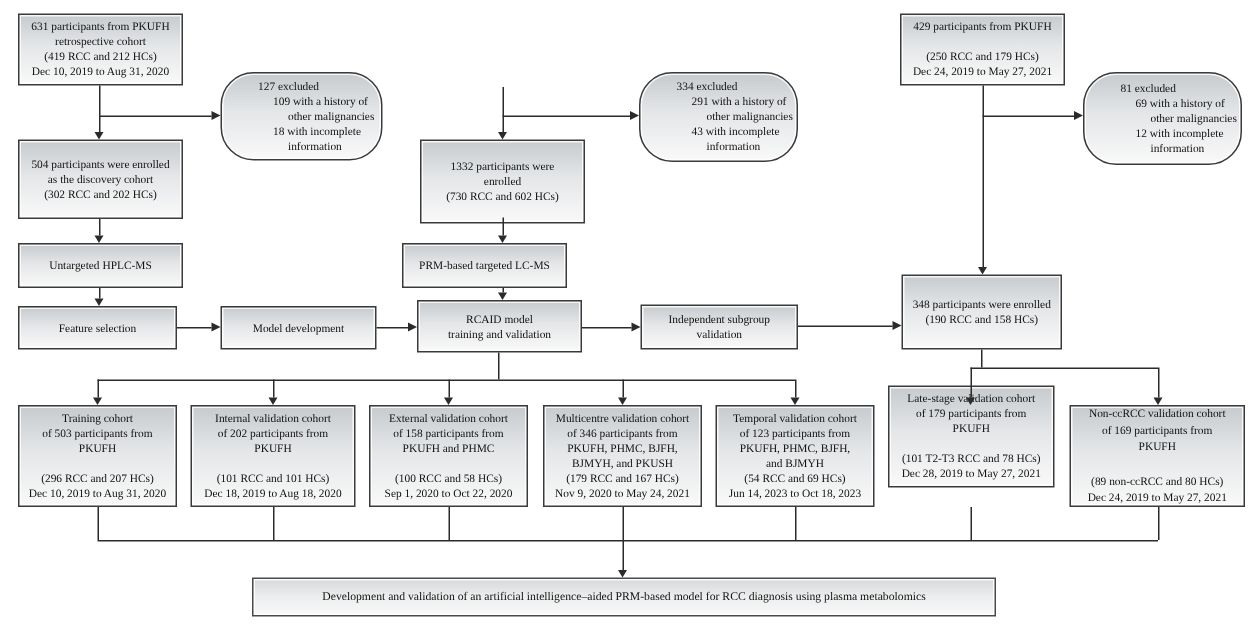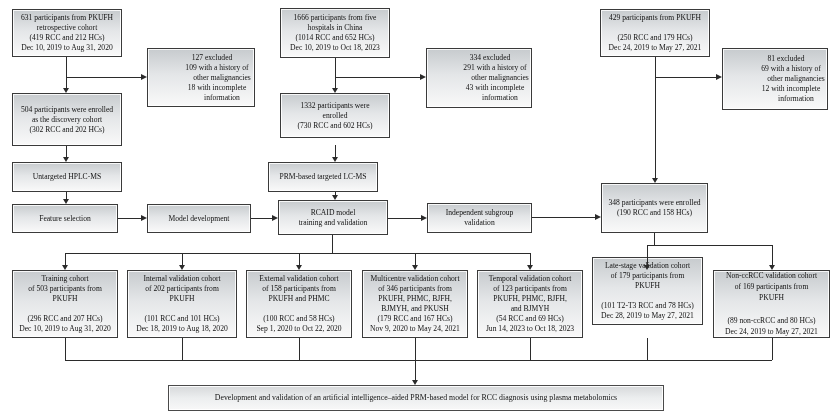--- a/index.html
+++ b/index.html
@@ -10,21 +10,21 @@
   }
   .box{
     position:absolute;box-sizing:border-box;
     border:1.4px solid #3a3a3a;
     background:linear-gradient(180deg,#c7cbce 0%,#e4e6e8 45%,#f9f9f9 100%);
     box-shadow:inset 0 0 0 1px rgba(255,255,255,.85);
     display:flex;flex-direction:column;justify-content:center;align-items:center;
     font-size:7.6px;line-height:10px;text-align:center;
   }
   .box .ln{min-height:10px;width:100%;}
-  .box.excl{align-items:center;text-align:left;padding-left:24px;padding-right:2px;}
+  .box.excl{align-items:flex-start;text-align:left;padding-left:24px;padding-right:2px;border-radius:22px;}
   .box.excl .ln{width:auto;}
   .box.excl .i1{margin-left:10px;}
   .box.excl .i2{margin-left:20px;}
   .banner{
     position:absolute;box-sizing:border-box;
     border:1.4px solid #4a4a4a;
     background:linear-gradient(180deg,#d6d8da 0%,#eceeef 50%,#f8f8f8 100%);
     box-shadow:inset 0 0 0 1px rgba(255,255,255,.9);
     display:flex;align-items:center;justify-content:center;
     font-size:7.8px;line-height:10px;text-align:center;
@@ -40,21 +40,21 @@
     border-left:6px solid #2b2b2b;}
   
   .n-a1{left:12px;top:9px;width:110px;height:48px;}
   .n-e1{left:147px;top:48px;width:108px;height:59px;}
   .n-a2{left:12px;top:93px;width:110px;height:53px;}
   .n-a3{left:12px;top:162px;width:110px;height:30px;}
   .n-a4{left:12px;top:204px;width:106px;height:29px;}
   .n-a5{left:147px;top:204px;width:104px;height:29px;}
   .n-b1{left:280px;top:8px;width:110px;height:50px;}
   .n-e2{left:426px;top:48px;width:106px;height:60px;}
-  .n-b2{left:280px;top:93px;width:110px;height:45px;}
+  .n-b2{left:280px;top:93px;width:110px;height:56px;}
   .n-b3{left:268px;top:162px;width:110px;height:30px;}
   .n-b4{left:278px;top:200px;width:110px;height:35px;}
   .n-b5{left:427px;top:203px;width:105px;height:30px;}
   .n-c1{left:600px;top:9px;width:110px;height:48px;}
   .n-e3{left:722px;top:48px;width:106px;height:62px;}
   .n-c2{left:601px;top:183px;width:107px;height:50px;text-align:center;}
   .n-t1{left:12px;top:270px;width:106px;height:68px;}
   .n-t2{left:127px;top:270px;width:110px;height:68px;}
   .n-t3{left:246px;top:270px;width:106px;height:68px;}
   .n-t4{left:362px;top:270px;width:106px;height:68px;}
@@ -89,26 +89,20 @@
   <div class="box n-a3">
     <div class="ln">Untargeted HPLC-MS</div>
   </div>
   <div class="box n-a4">
     <div class="ln">Feature selection</div>
   </div>
   <div class="box n-a5">
     <div class="ln">Model development</div>
   </div>
 
-  <div class="box n-b1">
-    <div class="ln">1666 participants from five</div>
-    <div class="ln">hospitals in China</div>
-    <div class="ln">(1014 RCC and 652 HCs)</div>
-    <div class="ln">Dec 10, 2019 to Oct 18, 2023</div>
-  </div>
   <div class="box excl n-e2">
     <div class="ln">334 excluded</div>
     <div class="ln i1">291 with a history of</div>
     <div class="ln i2">other malignancies</div>
     <div class="ln i1">43 with incomplete</div>
     <div class="ln i2">information</div>
   </div>
   <div class="box n-b2">
     <div class="ln">1332 participants were</div>
     <div class="ln">enrolled</div>

